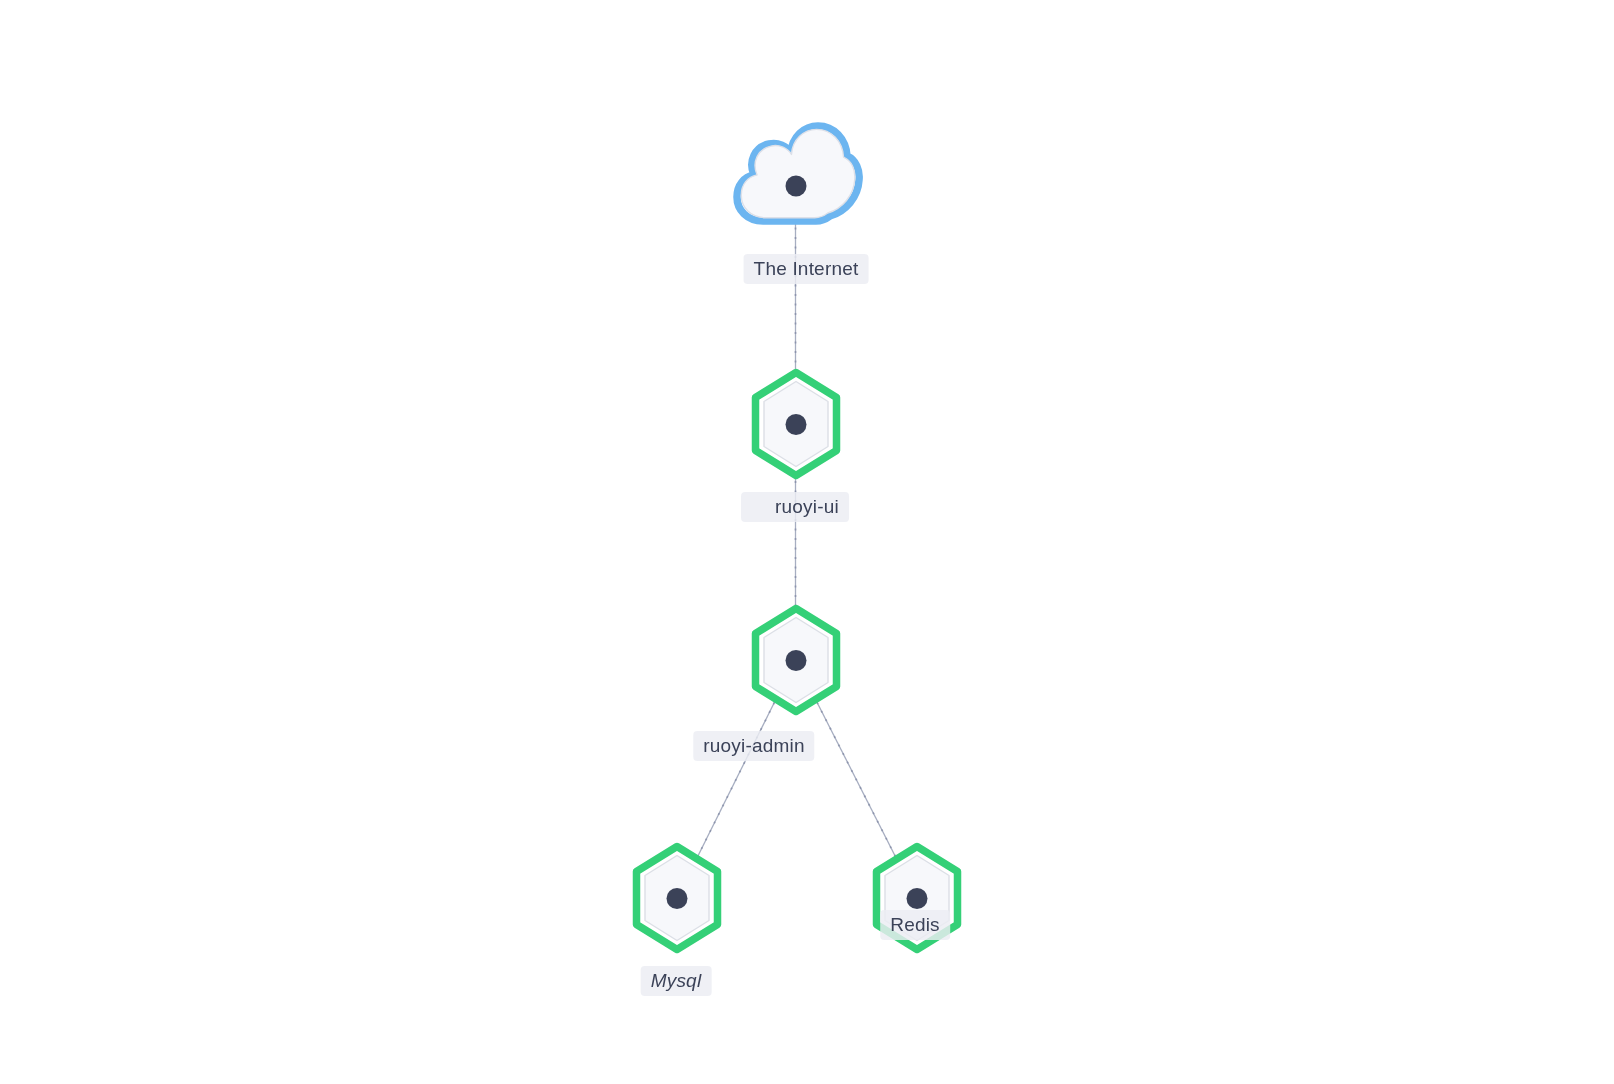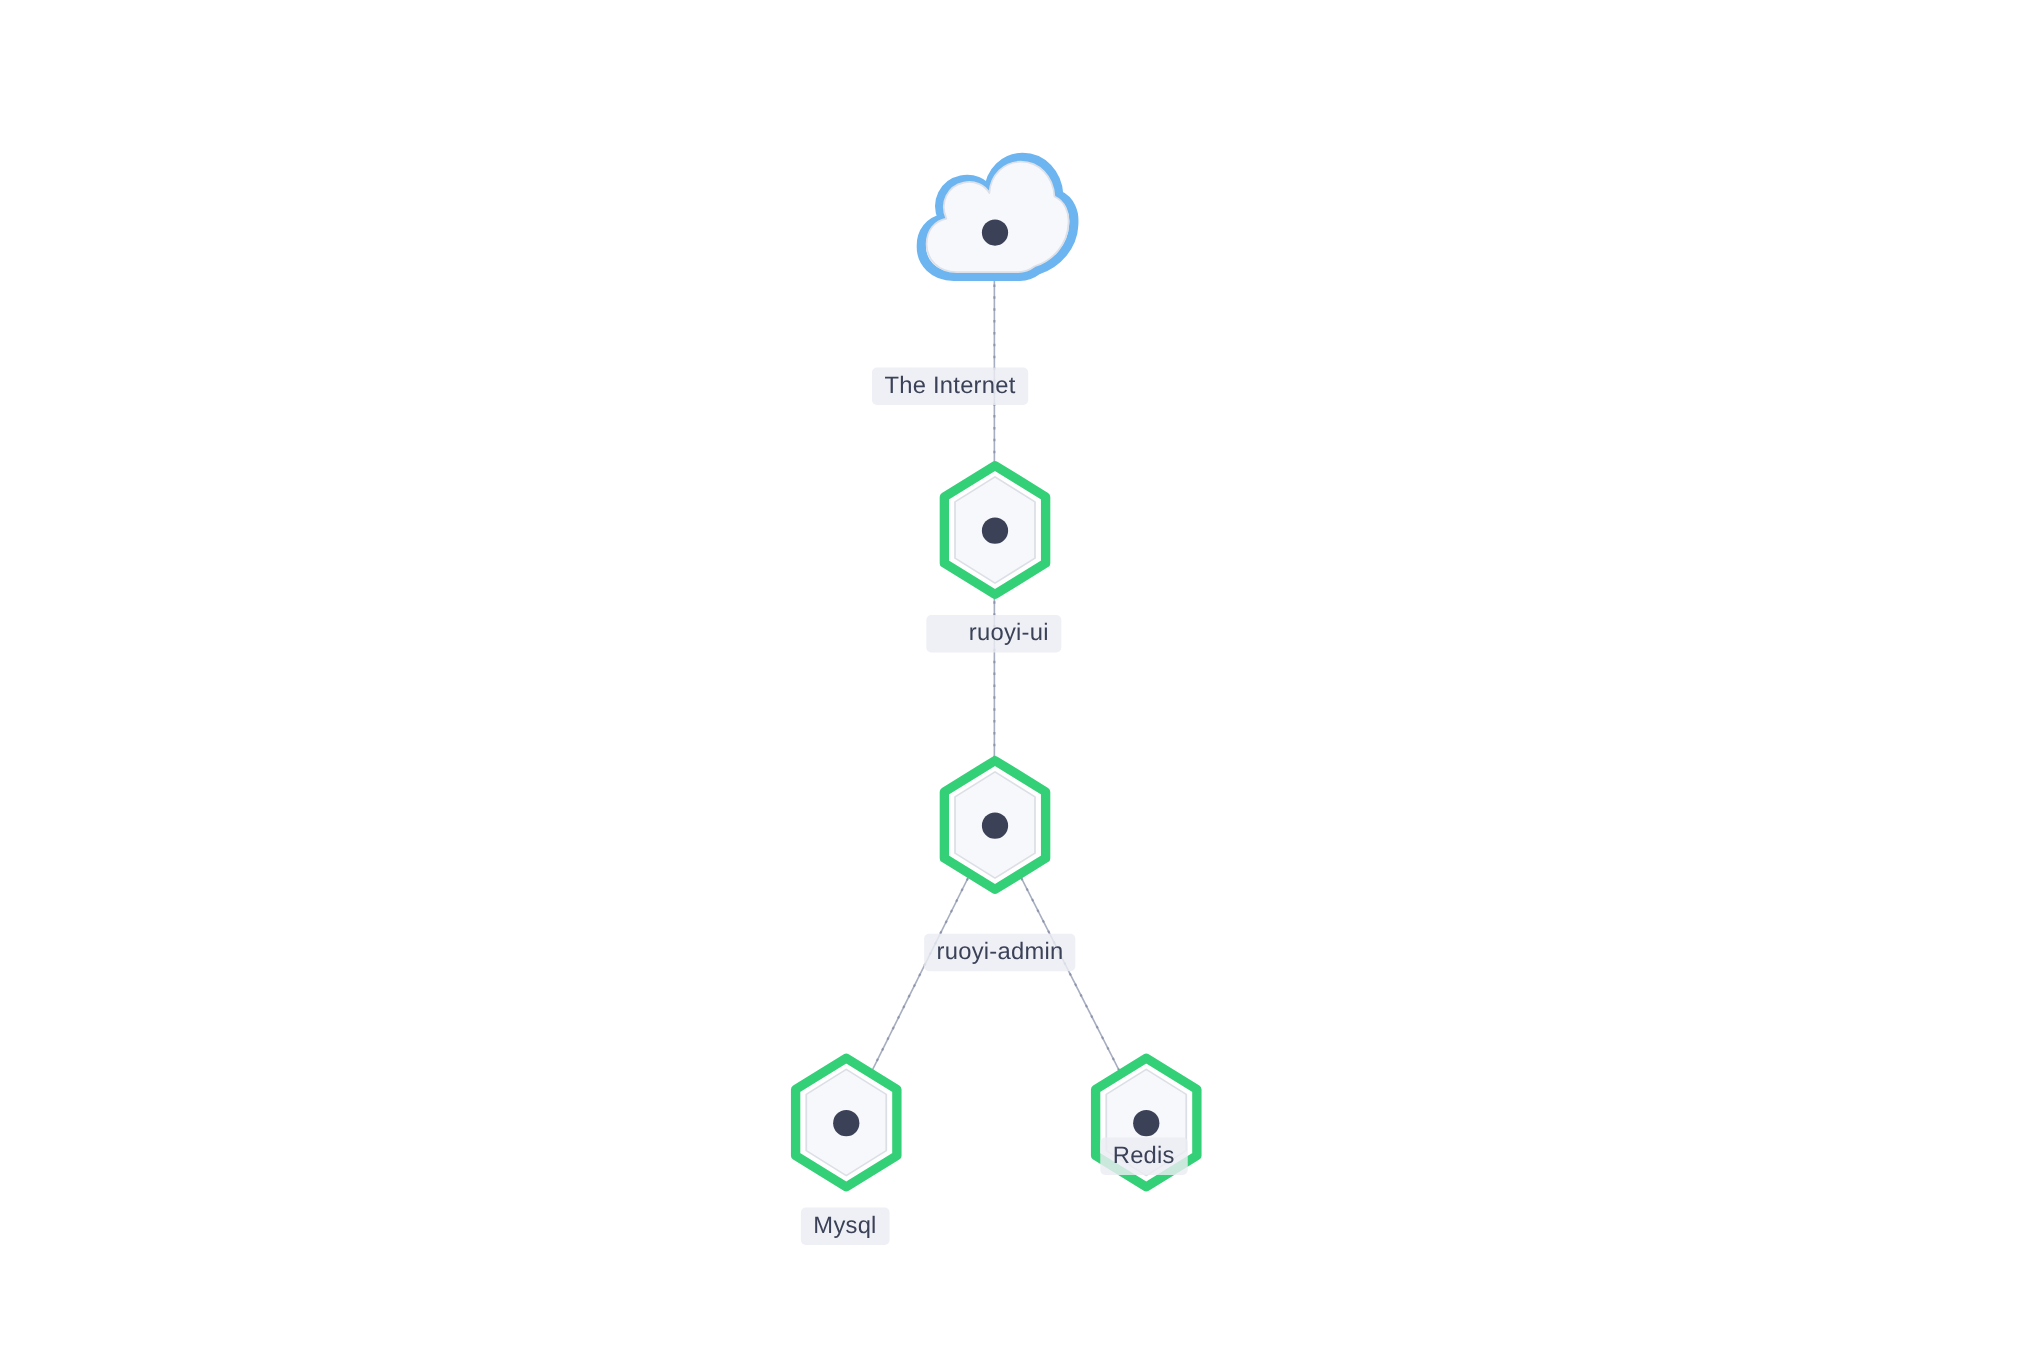--- a/index.html
+++ b/index.html
@@ -76,19 +76,19 @@
   </div>
 
   <div class="node" style="left:871.5px;top:842px;">
     <svg width="90" height="112" viewBox="0 0 90 112">
       <polygon points="45,4.5 85.5,29.5 85.5,82.5 45,107.5 4.5,82.5 4.5,29.5" fill="#ffffff" stroke="#34d077" stroke-width="7.5" stroke-linejoin="round"></polygon>
       <polygon points="45,13.5 77,33.5 77,78.5 45,98.5 13,78.5 13,33.5" fill="#f7f8fb" stroke="#dcdfe6" stroke-width="1.4" stroke-linejoin="round"></polygon>
       <circle cx="45" cy="56.5" r="10.5" fill="#3b4258"></circle>
     </svg>
   </div>
 
-  <div class="node-label" style="left:760px;top:269px;margin-top:40px;">The Internet</div>
+  <div class="node-label" style="left:806px;top:269px;">The Internet</div>
   <div class="node-label" style="left:795px;top:507px;padding-left:34px;">ruoyi-ui</div>
-  <div class="node-label" style="left:800px;top:746px;margin-top:16px;">ruoyi-admin</div>
-  <div class="node-label" style="left:676px;top:981px;">Mysql</div>
+  <div class="node-label" style="left:754px;top:746px;">ruoyi-admin</div>
+  <div class="node-label" style="left:676px;top:981px;font-style:italic;">Mysql</div>
   <div class="node-label" style="left:915px;top:925px;">Redis</div>
 
 </div>
 
 </body></html>

